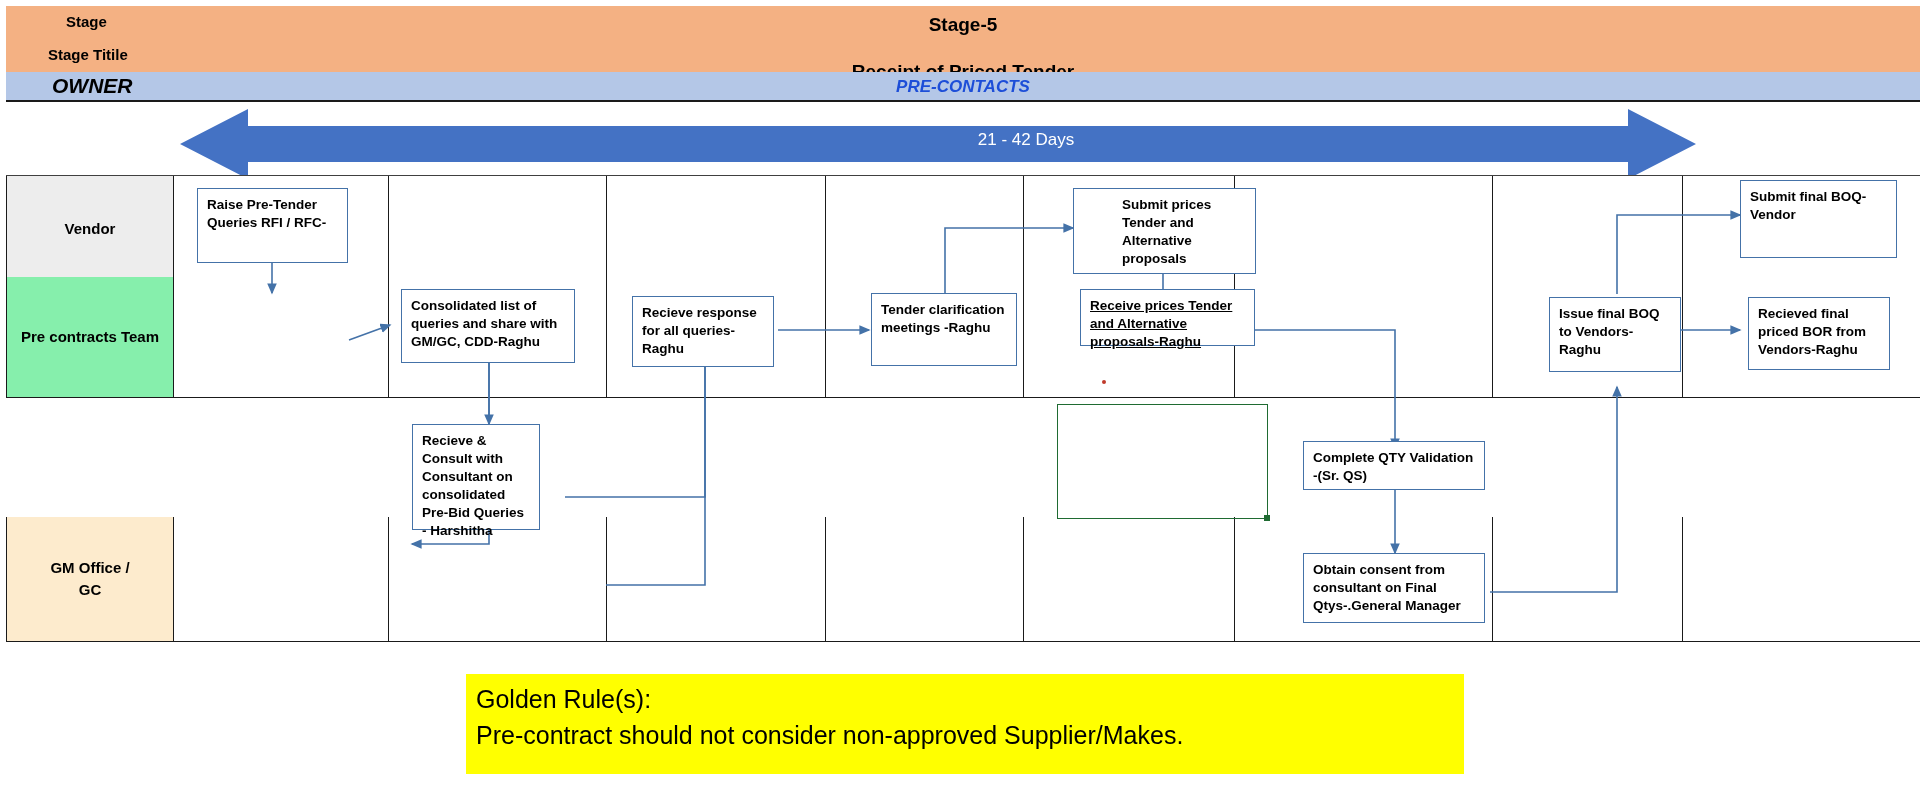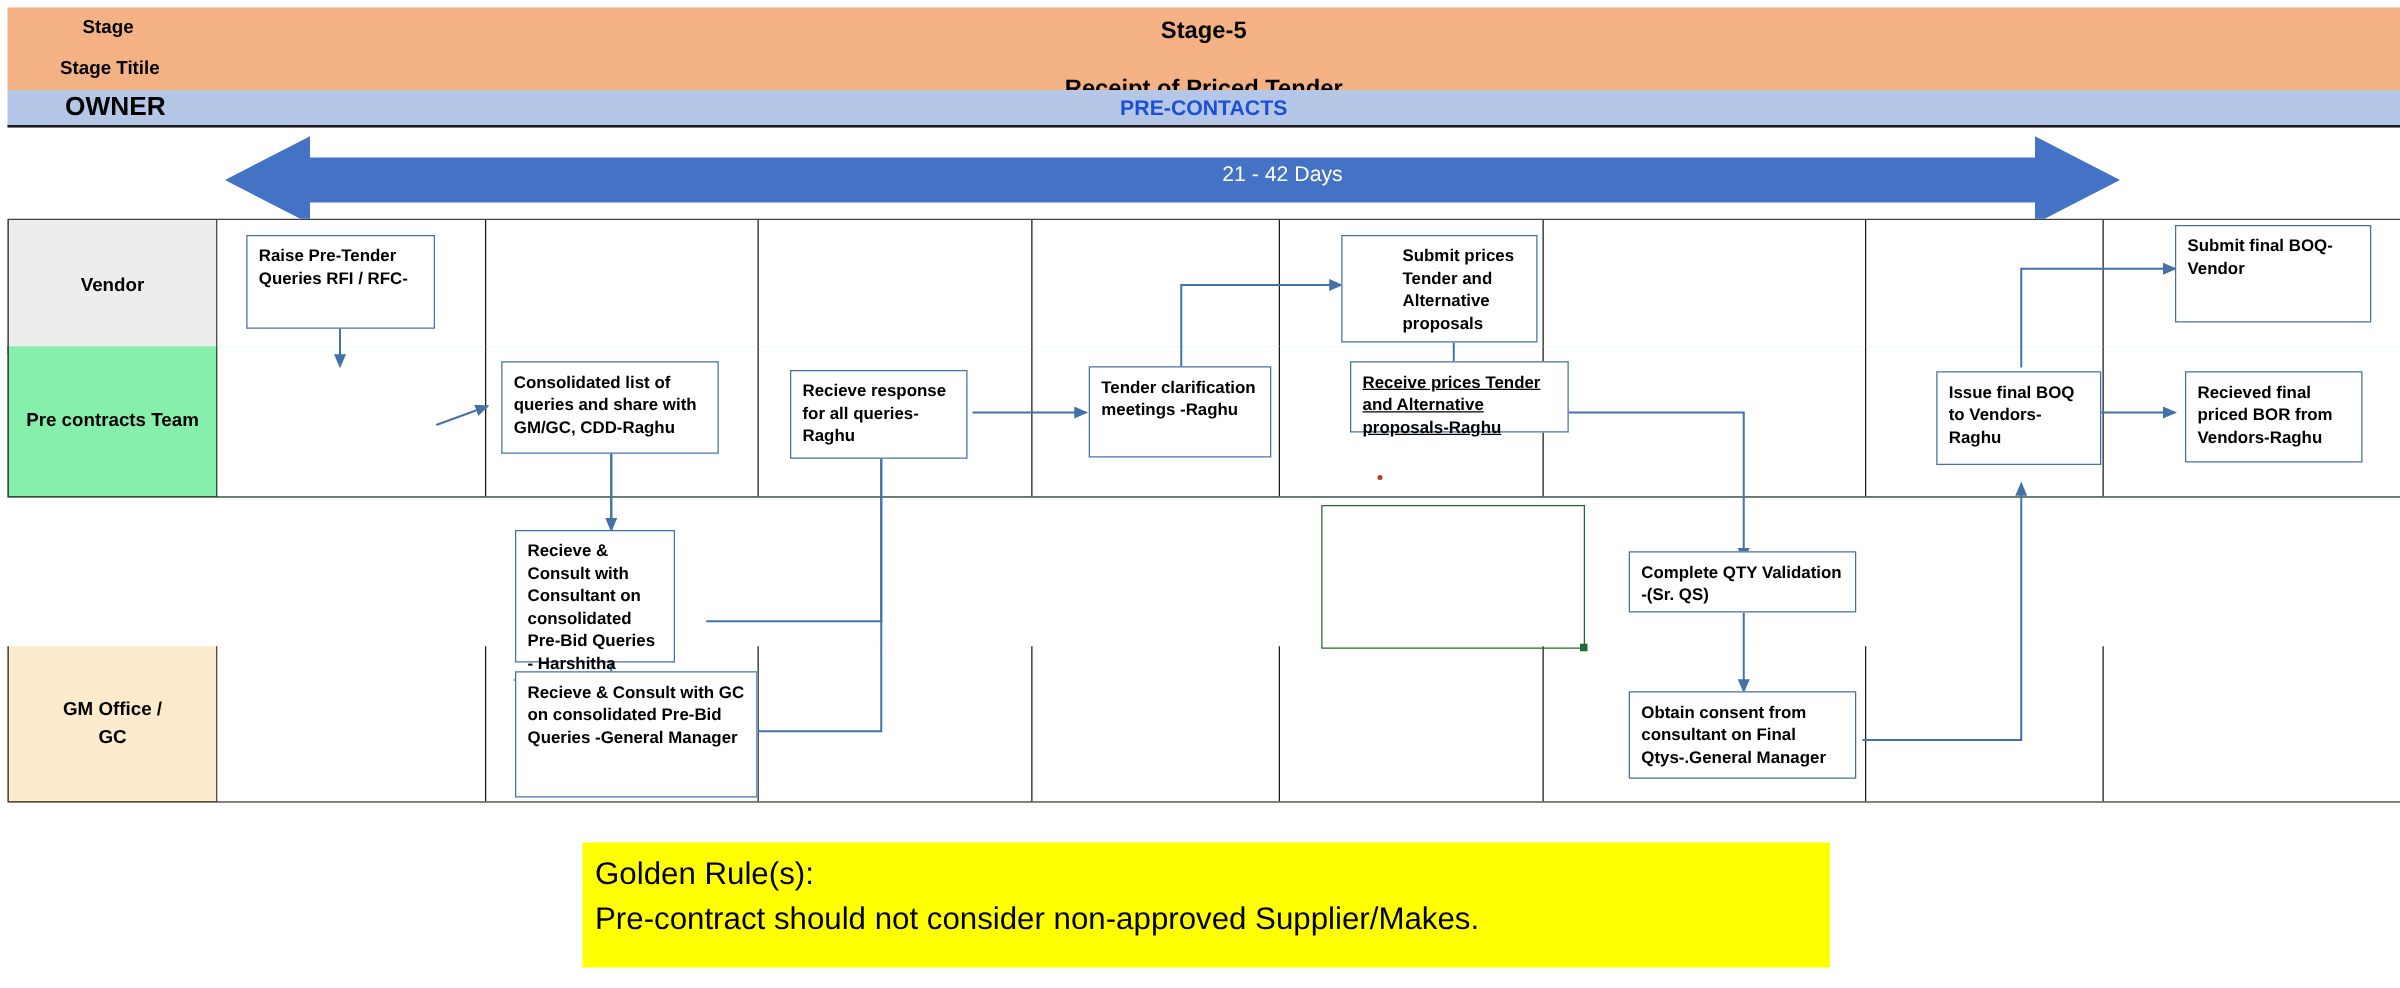--- a/index.html
+++ b/index.html
@@ -39,20 +39,21 @@
     position: absolute; left: 0; right: 0; top: 55px;
     text-align: center; font-size: 19px; font-weight: bold; color: #000;
   }
 
   .hdr-owner {
     position: absolute;
     left: 6px; top: 72px;
     width: 1914px; height: 30px;
     background: #B4C7E7;
     border-bottom: 2px solid #1a1a1a;
+    font-style: italic;
   }
   .hdr-owner .owner-lbl {
     position: absolute; left: 46px; top: 2px;
     font-size: 21px; font-weight: bold; color: #000;
   }
   .hdr-owner .owner-val {
     position: absolute; left: 0; right: 0; top: 5px;
     text-align: center; font-size: 17px; font-weight: bold; color: #1d4ed8;
   }
 
@@ -263,21 +264,21 @@
       <path d="M 1490,592 L 1617,592 L 1617,387"></path>
 
       <path d="M 1617,294 L 1617,215 L 1740,215"></path>
 
       <path d="M 1660,330 L 1740,330"></path>
     </g>
   </svg>
 
   <div class="pbox" style="left:197px; top:188px; width:151px; height:75px;">Raise Pre-Tender Queries RFI / RFC-</div>
 
-  <div class="pbox" style="left:1073px; top:188px; width:157px; height:86px;padding-left:48px;">Submit prices Tender and Alternative proposals</div>
+  <div class="pbox" style="left:1073px; top:188px; width:183px; height:86px;padding-left:48px;">Submit prices Tender and Alternative proposals</div>
 
   <div class="pbox" style="left:1740px; top:180px; width:157px; height:78px;">Submit final BOQ-Vendor</div>
 
 
   <div class="pbox" style="left:401px; top:289px; width:174px; height:74px;">Consolidated list of queries and share with GM/GC, CDD-Raghu</div>
 
   <div class="pbox" style="left:632px; top:296px; width:142px; height:71px;">Recieve response for all queries-Raghu</div>
 
   <div class="pbox" style="left:871px; top:293px; width:146px; height:73px;">Tender clarification meetings -Raghu</div>
 
@@ -285,21 +286,20 @@
   <div class="reddot" style="left:1102px; top:380px;"></div>
 
   <div class="pbox" style="left:1549px; top:297px; width:132px; height:75px;">Issue final BOQ to Vendors-Raghu</div>
 
   <div class="pbox" style="left:1748px; top:297px; width:142px; height:73px;">Recieved final priced BOR from Vendors-Raghu</div>
 
   <div class="pbox" style="left:412px; top:424px; width:128px; height:106px;">Recieve &amp; Consult with Consultant on consolidated Pre-Bid Queries - Harshitha</div>
 
   <div class="pbox" style="left:1303px; top:441px; width:182px; height:49px;">Complete QTY Validation -(Sr. QS)</div>
 
-  <div class="pbox thick" style="left:412px; top:537px; width:194px; height:101px;">Recieve &amp; Consult with GC on consolidated Pre-Bid Queries -General Manager</div>
 
   <div class="pbox" style="left:1303px; top:553px; width:182px; height:70px;">Obtain consent from consultant on Final Qtys-.General Manager</div>
 
   <div class="golden">
     <div class="g-line">Golden Rule(s):</div>
     <div class="g-line">Pre-contract should not consider non-approved Supplier/Makes.</div>
   </div>
 
 </div>
 

